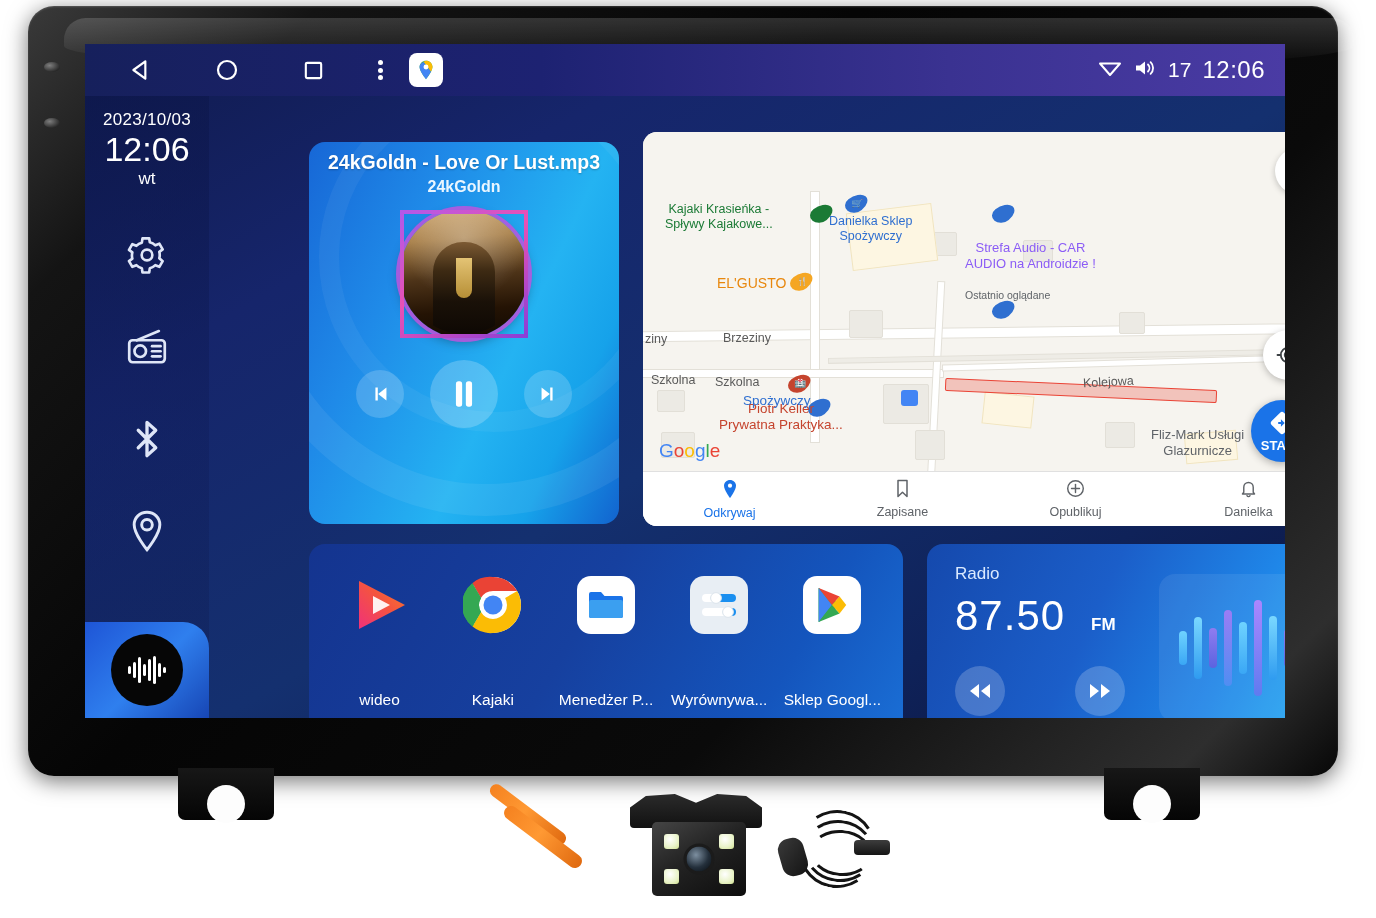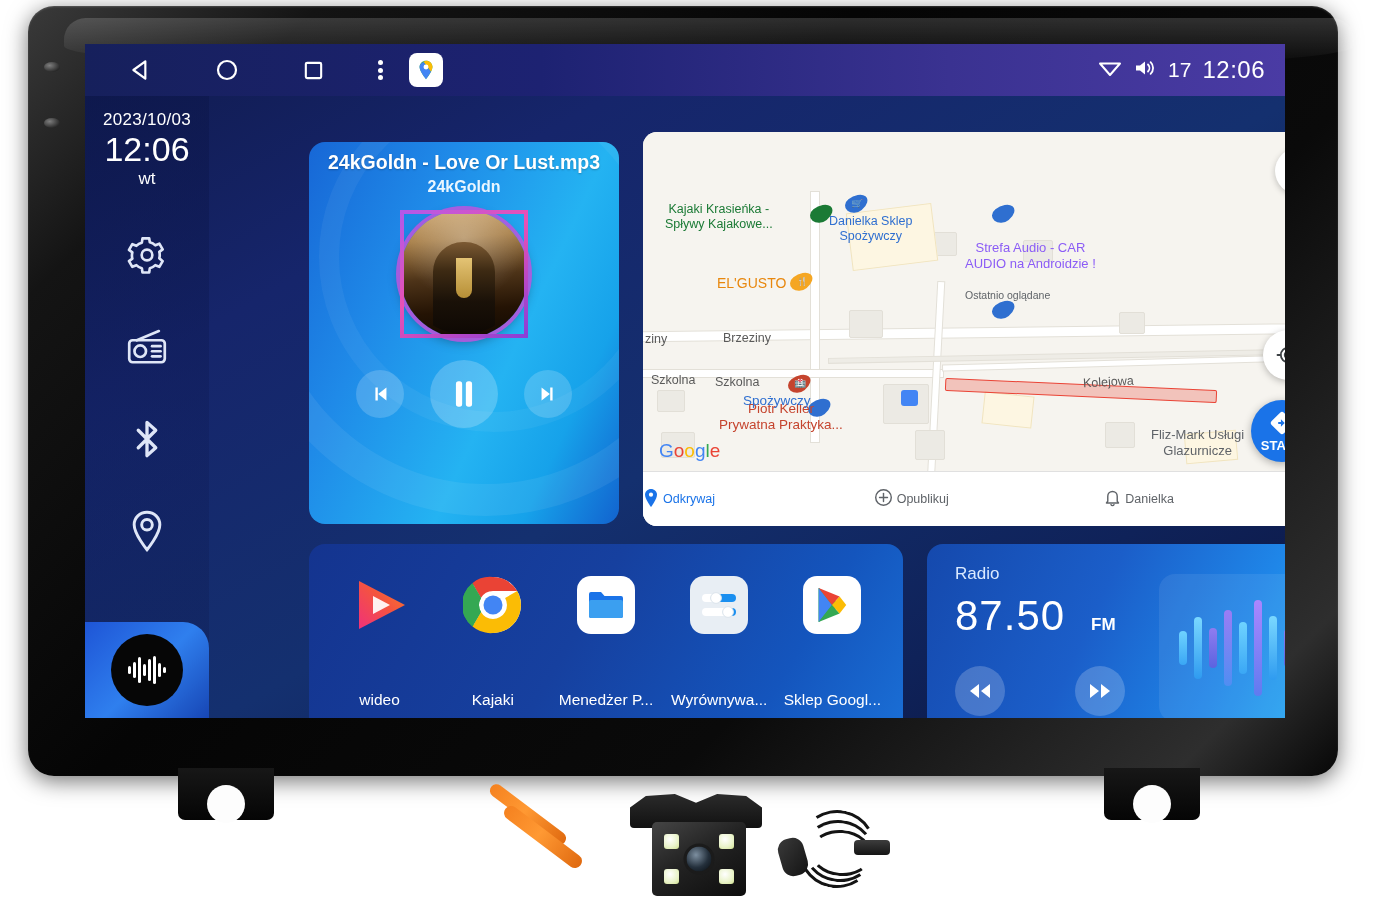--- a/index.html
+++ b/index.html
@@ -218,21 +218,21 @@
   #map-google-logo { position: absolute; left: 16px; bottom: 64px; font-size: 19px; font-weight: 500; }
   #map-google-logo span:nth-child(1){color:#4285f4}#map-google-logo span:nth-child(2){color:#ea4335}
   #map-google-logo span:nth-child(3){color:#fbbc05}#map-google-logo span:nth-child(4){color:#4285f4}
   #map-google-logo span:nth-child(5){color:#34a853}#map-google-logo span:nth-child(6){color:#ea4335}
   #map-bottom-nav {
     position: absolute; left: 0; bottom: 0; width: 100%; height: 55px;
     background: #fff; border-top: 1px solid #e0e0e0;
     display: flex; align-items: center;
   }
   .map-nav-item {
-    flex: 1; display: flex; flex-direction: row; align-items: center; gap: 4px;
+    flex: 1; display: flex; flex-direction: column; align-items: center; gap: 4px;
     color: #5f6368; font-size: 12.5px; cursor: pointer;
   }
   .map-nav-item.active { color: #1a73e8; }
 
   
   #apps-card {
     position: absolute; left: 224px; top: 500px; width: 594px; height: 194px;
     border-radius: 16px;
     background: linear-gradient(120deg, #14348f 0%, #16409f 45%, #1455bd 78%, #1a6fd6 100%);
     display: flex; align-items: center; justify-content: space-around; padding: 0 14px;
@@ -558,20 +558,28 @@
         <span>
           <svg width="16" height="20" viewBox="0 0 16 20">
               <path d="M8 1c3.3 0 6 2.5 6 5.7C14 11.2 8 19 8 19S2 11.2 2 6.7C2 3.5 4.7 1 8 1z" fill="#1a73e8"></path>
               <circle cx="8" cy="6.7" r="2.1" fill="#fff"></circle>
             </svg>
         </span>
         <span>Odkrywaj</span>
       </div>
       <div class="map-nav-item">
         <span>
+          <svg width="15" height="19" viewBox="0 0 15 19" fill="none" stroke="#5f6368" stroke-width="1.5">
+              <path d="M3 1.5h9v16l-4.5-4.2L3 17.5z" stroke-linejoin="round"></path>
+            </svg>
+        </span>
+        <span>Zapisane</span>
+      </div>
+      <div class="map-nav-item">
+        <span>
           <svg width="19" height="19" viewBox="0 0 20 20" fill="none" stroke="#5f6368" stroke-width="1.5">
               <circle cx="10" cy="10" r="8.2"></circle>
               <line x1="10" y1="5.8" x2="10" y2="14.2" stroke-linecap="round"></line>
               <line x1="5.8" y1="10" x2="14.2" y2="10" stroke-linecap="round"></line>
             </svg>
         </span>
         <span>Opublikuj</span>
       </div>
       <div class="map-nav-item">
         <span>

